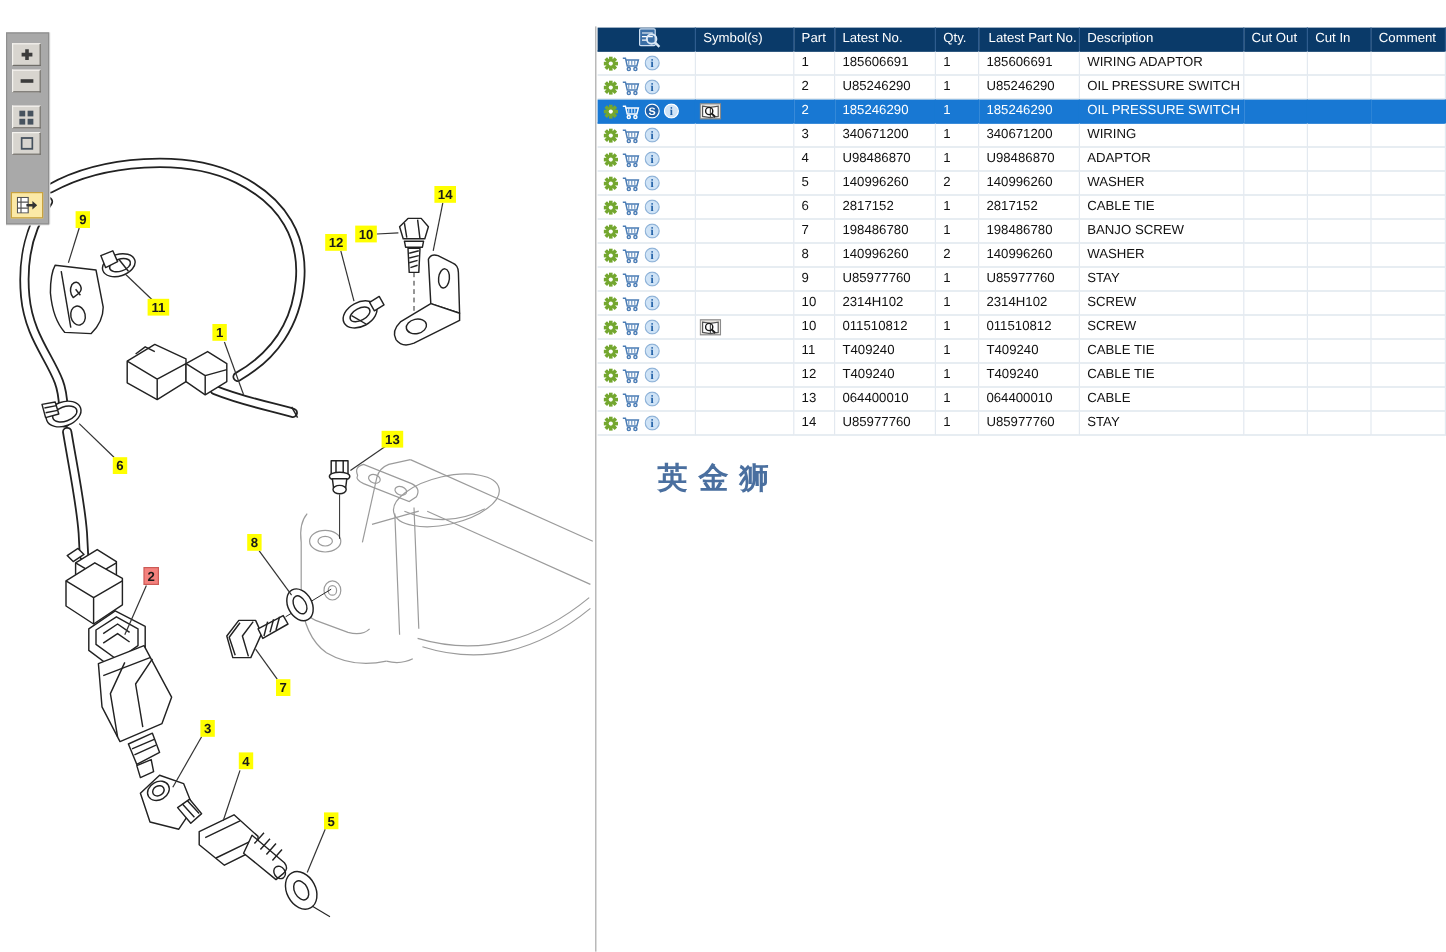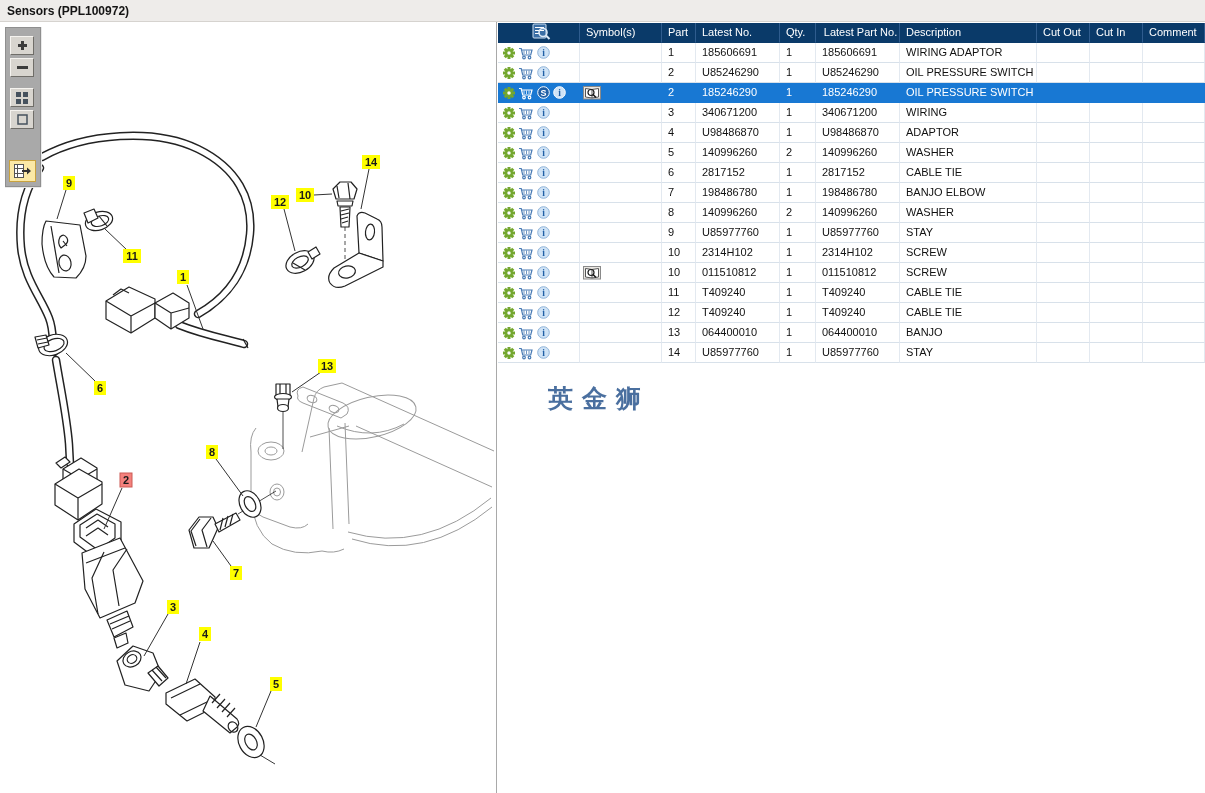--- a/index.html
+++ b/index.html
@@ -41,23 +41,20 @@
   .trow.sel .tcell{background:#1878d3;color:#fff;border-right-color:#1878d3;border-bottom-color:#1878d3;}
 
   .watermark{position:absolute;left:50px;top:360px;font-size:25px;font-weight:bold;color:#4a6f9f;
     letter-spacing:9px;}
 </style>
 </head>
 <body>
 
 <div id="app">
 
-  <div class="titlebar">
-    <div class="t">Sensors (PPL100972)</div>
-  </div>
 
   <div class="left-pane">
     <svg class="diagram-svg" viewBox="0 22 496 771">
 
       <g stroke="#9b9b9b" fill="none" stroke-width="1">
         <path d="M302,452 L314,398 Q316,390 324,387 L342,383"></path>
         <path d="M342,383 L494,451"></path>
         <path d="M356,426 L492,487"></path>
         <ellipse cx="372" cy="417" rx="45" ry="20" transform="rotate(-13 372 417)"></ellipse>
         <path d="M337,426 Q372,441 404,424"></path>
@@ -630,21 +627,21 @@
             <svg width="13" height="13">
               <circle cx="6.5" cy="6.5" r="5.8" fill="#cfe3f6" stroke="#8fb3d8"></circle>
               <text x="6.5" y="9.8" font-size="9.5" font-weight="bold" fill="#1f5fa6" text-anchor="middle" font-family="Liberation Serif,serif">i</text>
             </svg>
           </div>
           <div class="tcell cell-symbol" style="width: 82px;"></div>
           <div class="tcell" style="width: 34px;">7</div>
           <div class="tcell" style="width: 84px;">198486780</div>
           <div class="tcell" style="width: 36px;">1</div>
           <div class="tcell" style="width: 84px;">198486780</div>
-          <div class="tcell" style="width: 137px;">BANJO ELBOW</div>
+          <div class="tcell" style="width: 137px;">BANJO SCREW</div>
           <div class="tcell" style="width: 53px;"></div>
           <div class="tcell" style="width: 53px;"></div>
           <div class="tcell" style="width: 62px;"></div>
         </div>
         <div class="trow">
           <div class="tcell cell-actions" style="width: 82px;">
             <svg width="12" height="12" viewBox="-8 -8 16 16">
               <g fill="#74a72f">
                 <rect x="-2" y="-8" width="4" height="16"></rect>
                 <rect x="-2" y="-8" width="4" height="16" transform="rotate(45)"></rect>
@@ -883,21 +880,21 @@
             <svg width="13" height="13">
               <circle cx="6.5" cy="6.5" r="5.8" fill="#cfe3f6" stroke="#8fb3d8"></circle>
               <text x="6.5" y="9.8" font-size="9.5" font-weight="bold" fill="#1f5fa6" text-anchor="middle" font-family="Liberation Serif,serif">i</text>
             </svg>
           </div>
           <div class="tcell cell-symbol" style="width: 82px;"></div>
           <div class="tcell" style="width: 34px;">13</div>
           <div class="tcell" style="width: 84px;">064400010</div>
           <div class="tcell" style="width: 36px;">1</div>
           <div class="tcell" style="width: 84px;">064400010</div>
-          <div class="tcell" style="width: 137px;">BANJO</div>
+          <div class="tcell" style="width: 137px;">CABLE</div>
           <div class="tcell" style="width: 53px;"></div>
           <div class="tcell" style="width: 53px;"></div>
           <div class="tcell" style="width: 62px;"></div>
         </div>
         <div class="trow">
           <div class="tcell cell-actions" style="width: 82px;">
             <svg width="12" height="12" viewBox="-8 -8 16 16">
               <g fill="#74a72f">
                 <rect x="-2" y="-8" width="4" height="16"></rect>
                 <rect x="-2" y="-8" width="4" height="16" transform="rotate(45)"></rect>

